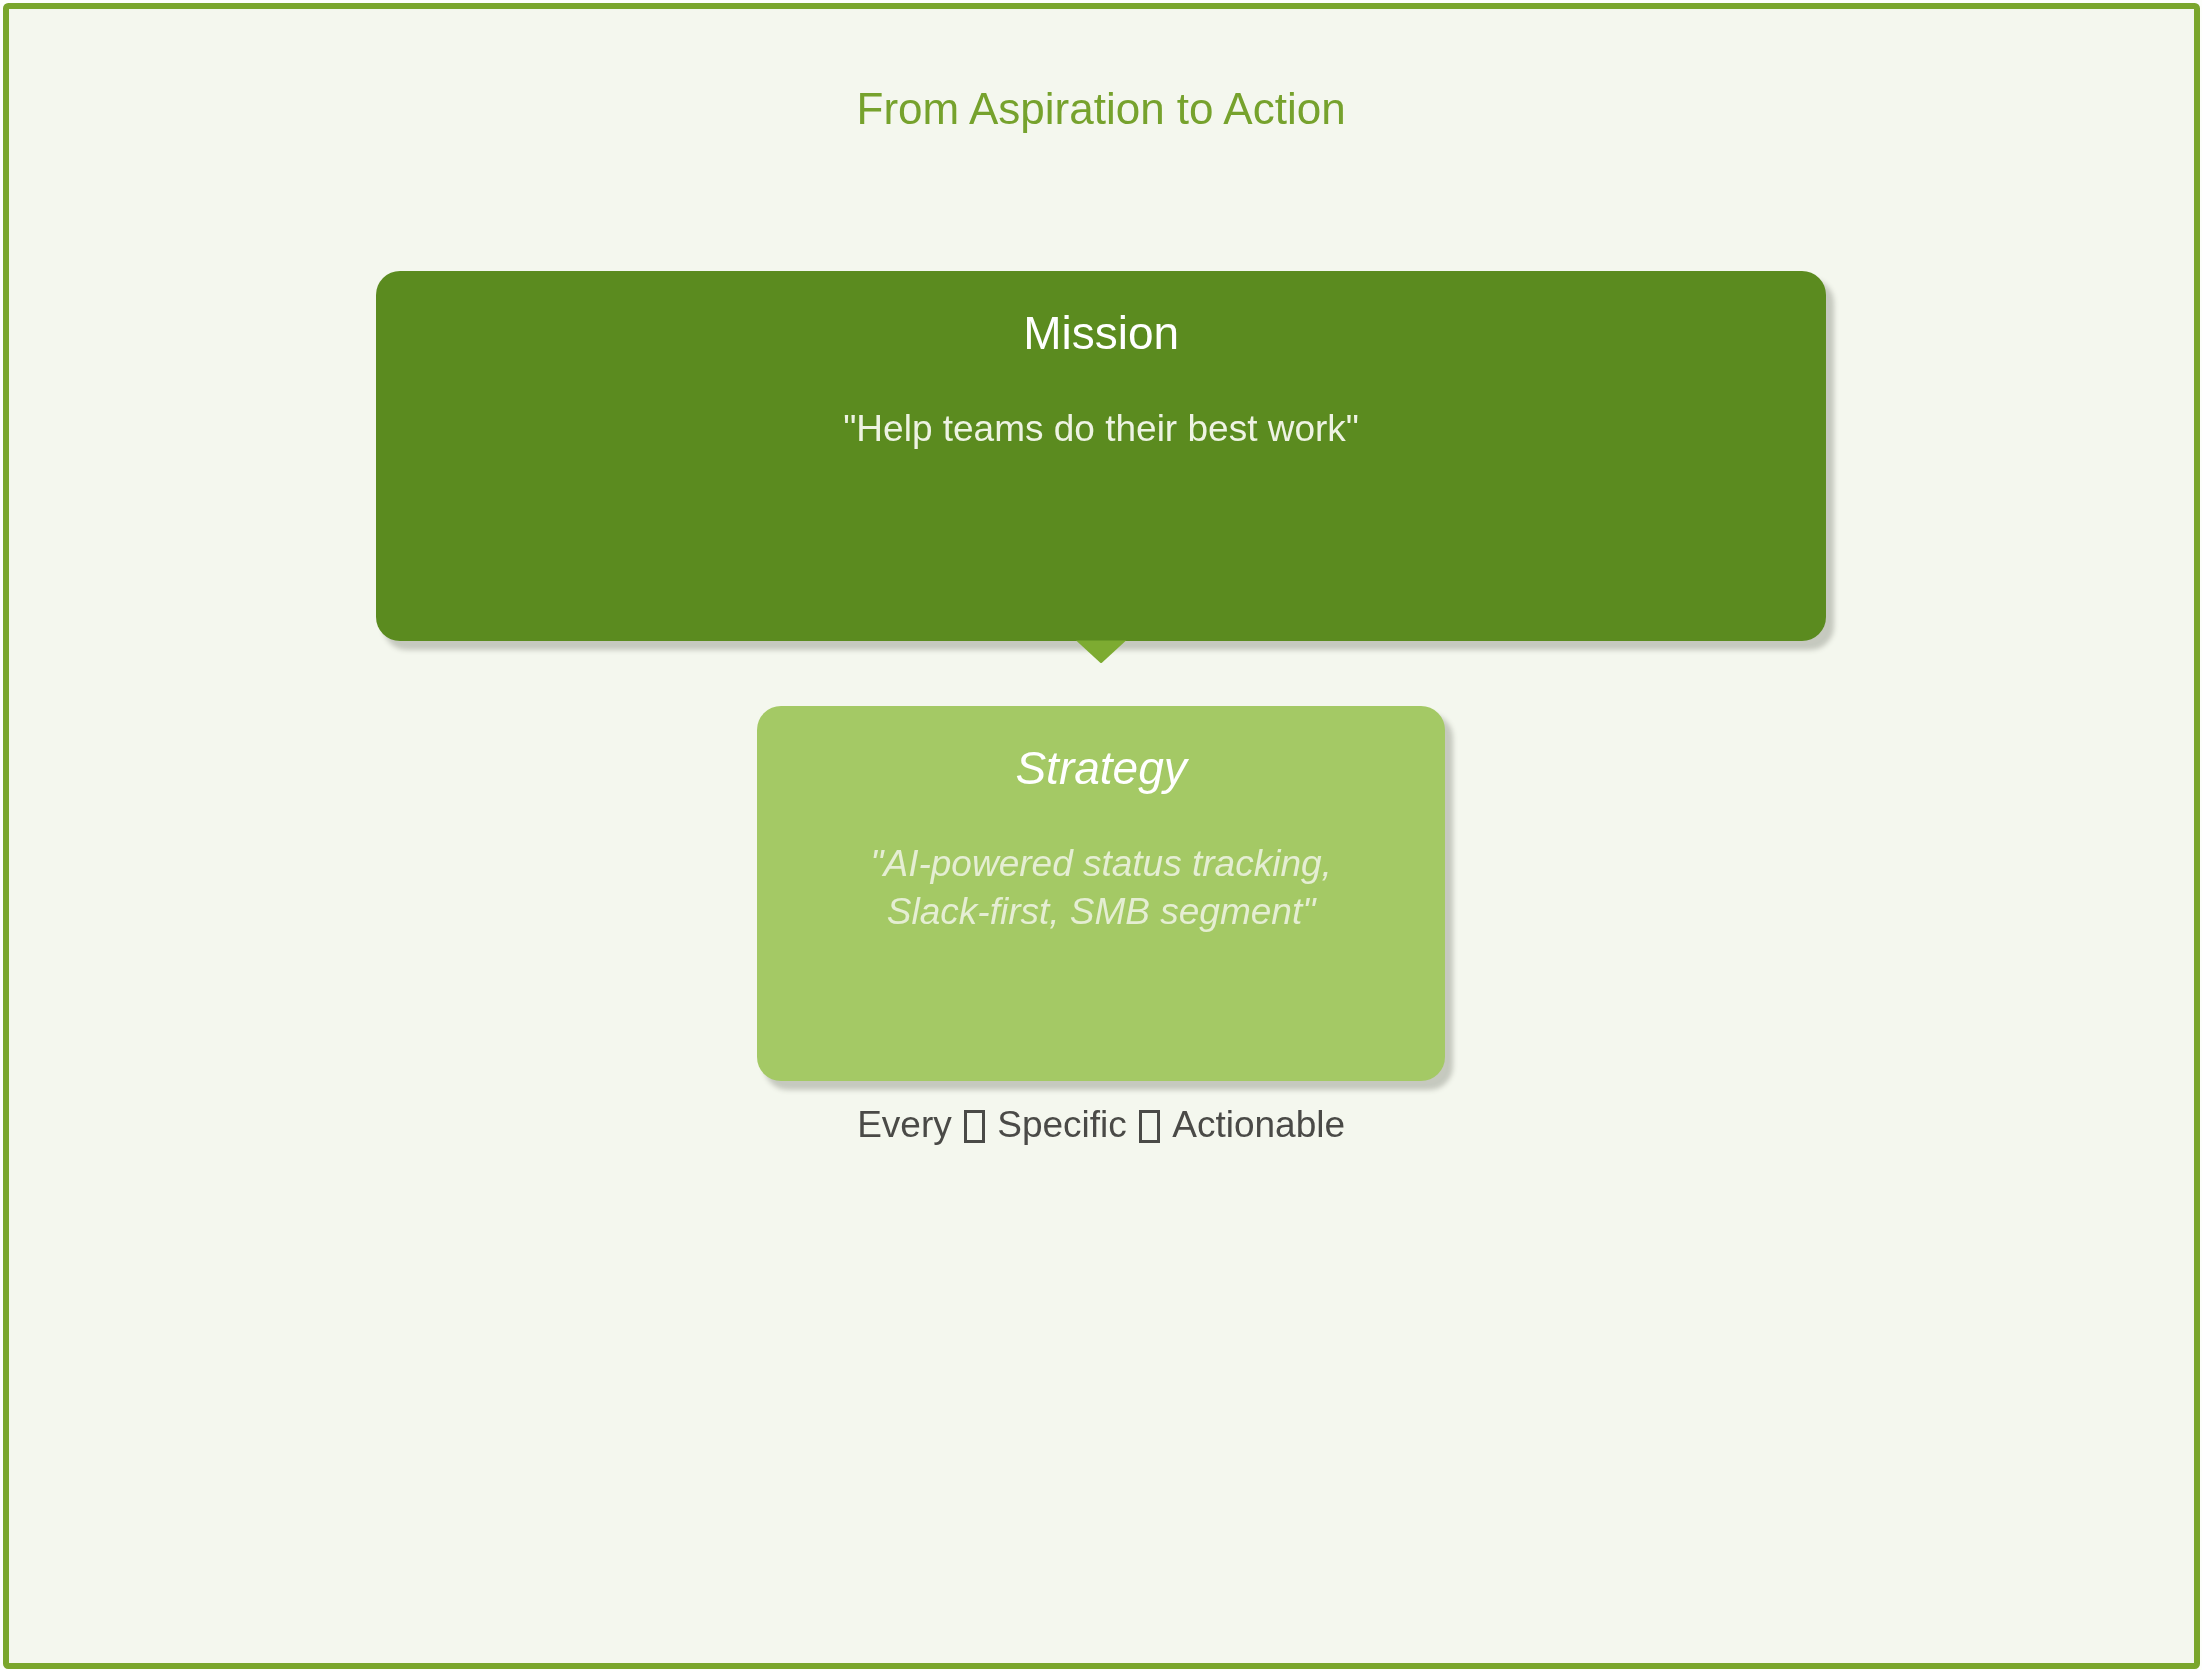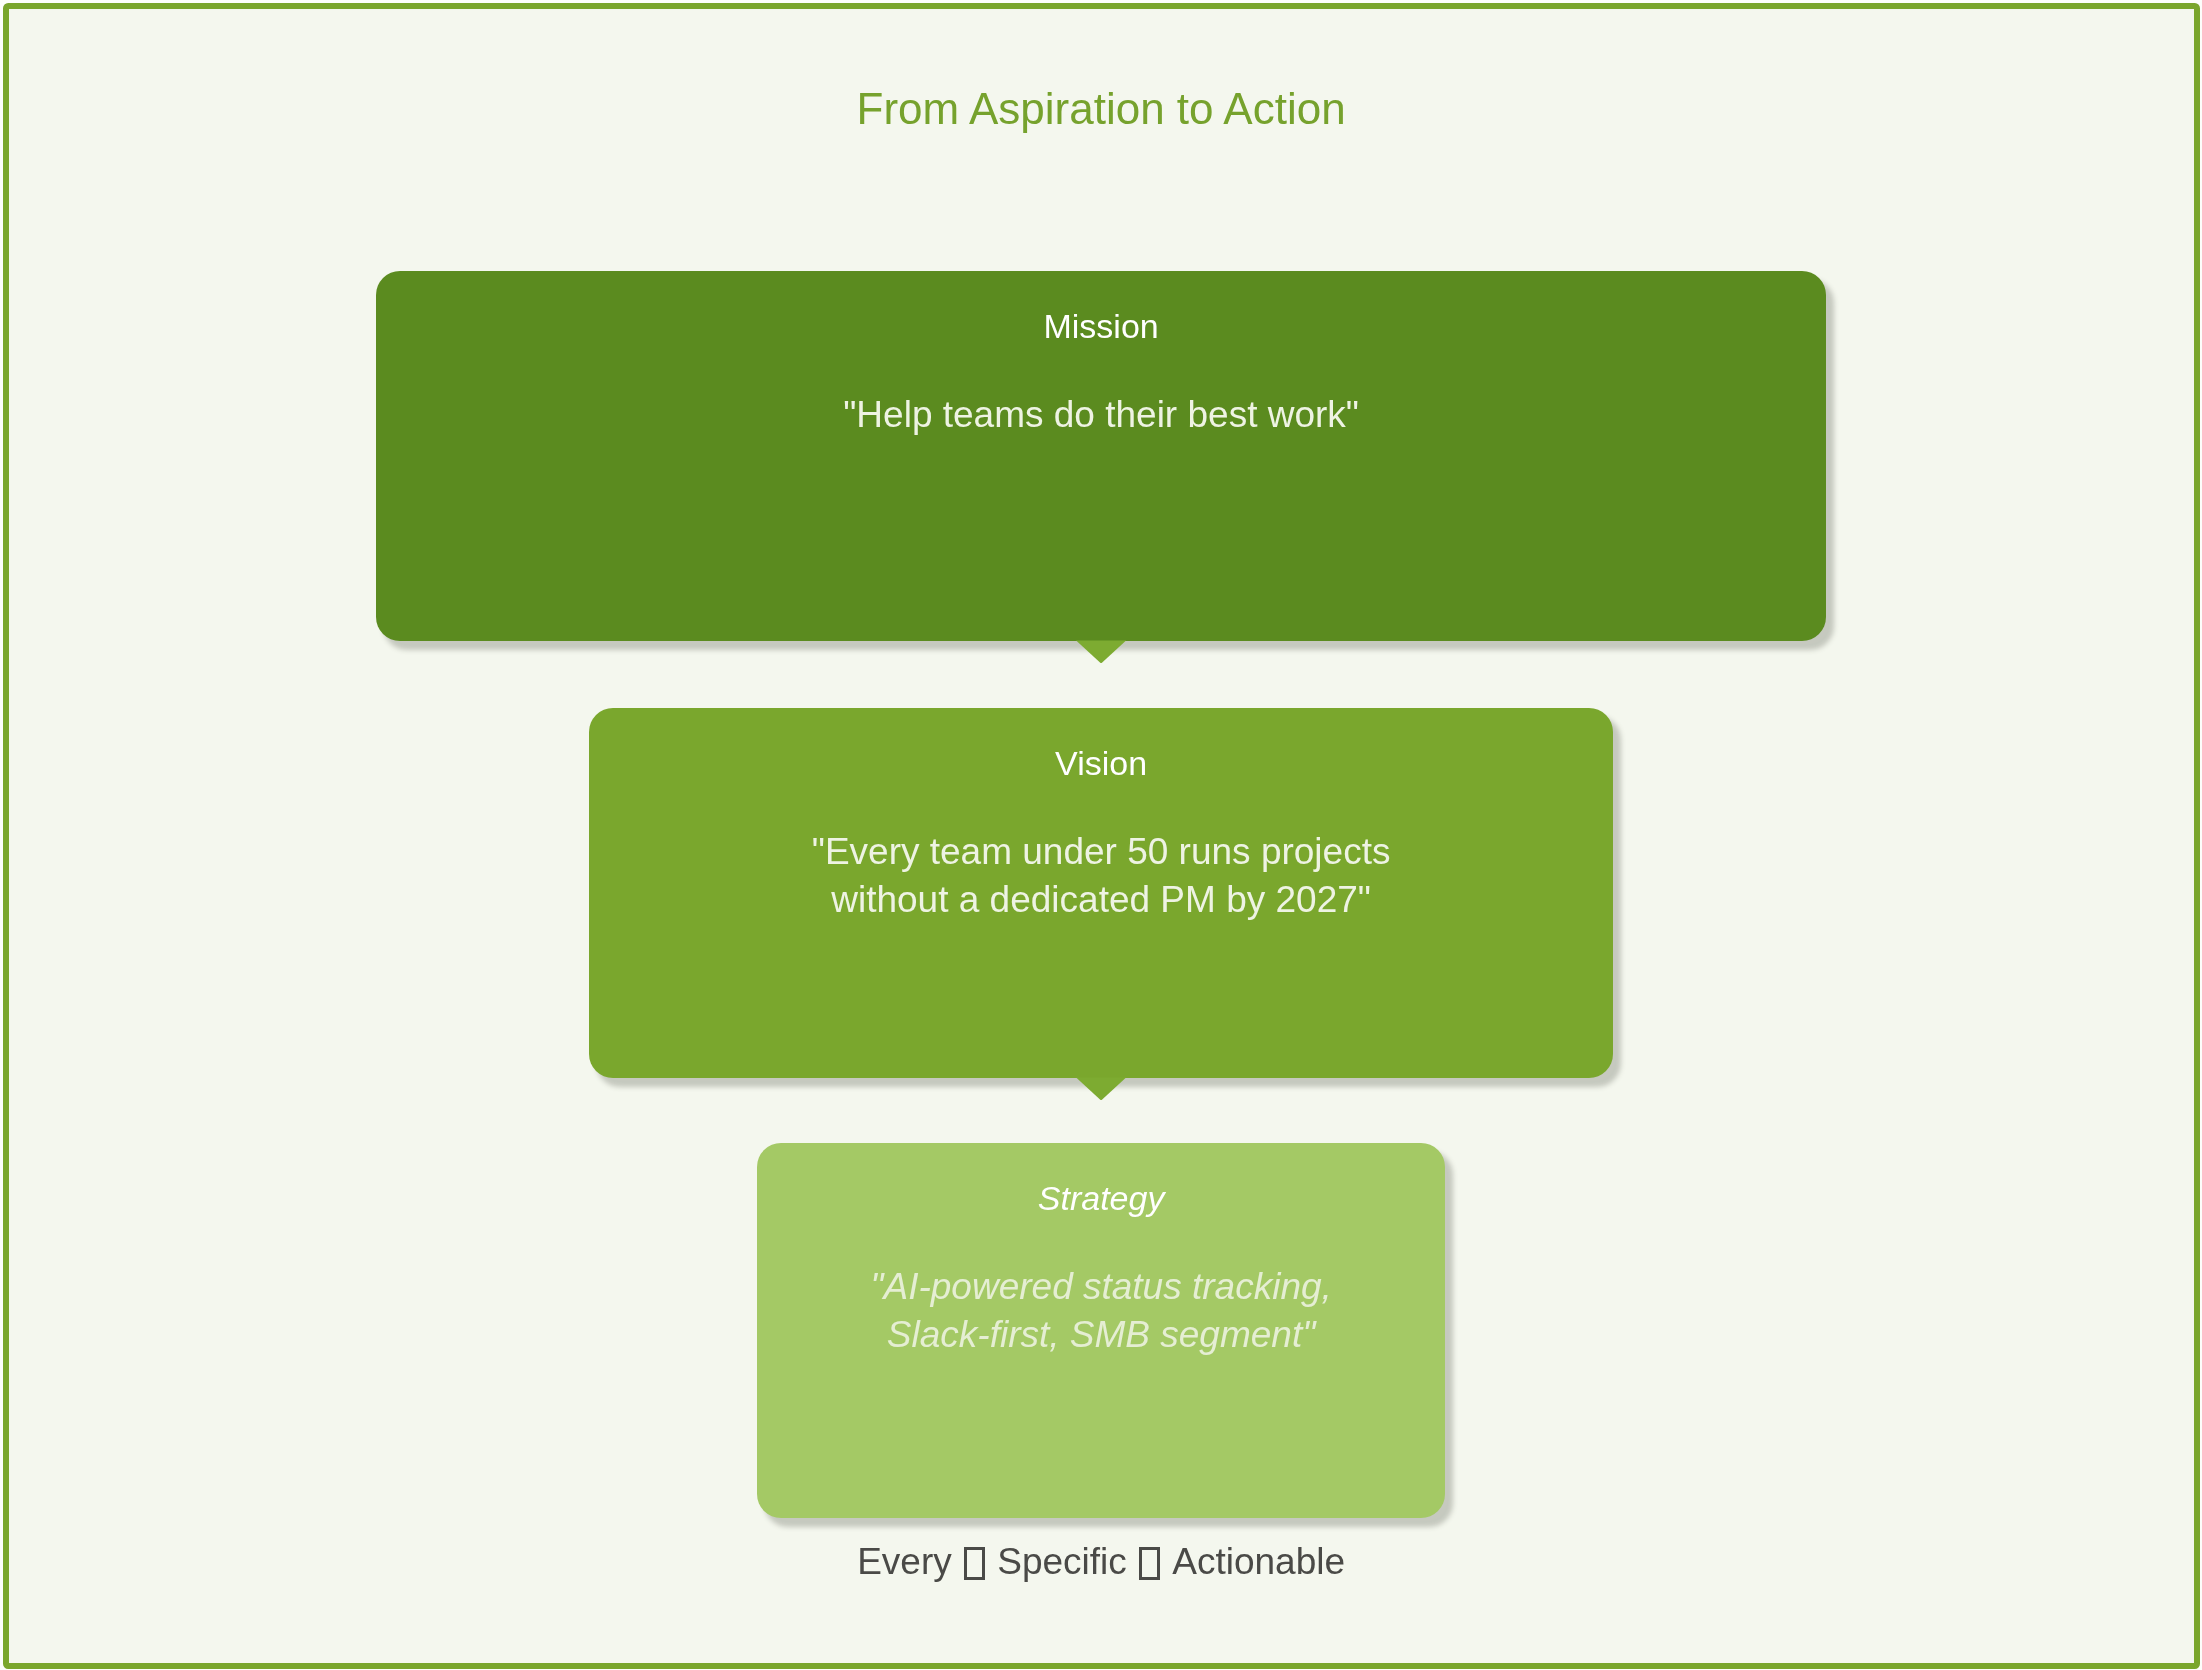--- a/index.html
+++ b/index.html
@@ -36,21 +36,21 @@
     color: #ffffff;
     flex-shrink: 0;
   }
   .box-mission  { width: 1450px; height: 370px; margin-top: 138px; }
   .box-vision   { width: 1024px; height: 370px; margin-top: 67px;  }
   .box-strategy { width: 688px;  height: 375px; margin-top: 65px;  }
 
   .box-label {
     margin: 0;
     padding-top: 36px;
-    font-size: 34px;
+    font-size: 46px;
     font-weight: 400;
     line-height: 1.15;
   }
 
   .box-quote {
     margin-top: 45px;
     font-size: 37px;
     font-weight: 400;
     line-height: 1.3;
   }
@@ -94,28 +94,20 @@
   <h1 class="title" style="color: rgb(118, 162, 45);">From Aspiration to Action</h1>
 
   <section class="box box-mission" style="background-color: rgb(91, 139, 31);">
     <h2 class="box-label" style="color: rgb(255, 255, 255);">Mission</h2>
     <div class="box-quote" style="color: rgb(238, 243, 227);">
       <div class="quote-line">"Help teams do their best work"</div>
     </div>
     <div class="down-arrow" style="background-color: rgb(125, 171, 49);"></div>
   </section>
 
-  <section class="box box-vision" style="background-color: rgb(122, 167, 45);">
-    <h2 class="box-label" style="color: rgb(255, 255, 255);">Vision</h2>
-    <div class="box-quote" style="color: rgb(238, 243, 227);">
-      <div class="quote-line">"Every team under 50 runs projects</div>
-      <div class="quote-line">without a dedicated PM by 2027"</div>
-    </div>
-    <div class="down-arrow" style="background-color: rgb(125, 171, 49);"></div>
-  </section>
 
   <section class="box box-strategy" style="background-color: rgb(164, 201, 101); font-style: italic;">
     <h2 class="box-label" style="color: rgb(255, 255, 255);">Strategy</h2>
     <div class="box-quote" style="color: rgb(229, 238, 211);">
       <div class="quote-line">"AI-powered status tracking,</div>
       <div class="quote-line">Slack-first, SMB segment"</div>
     </div>
   </section>
 
   <div class="caption" style="color: rgb(74, 74, 71);">

